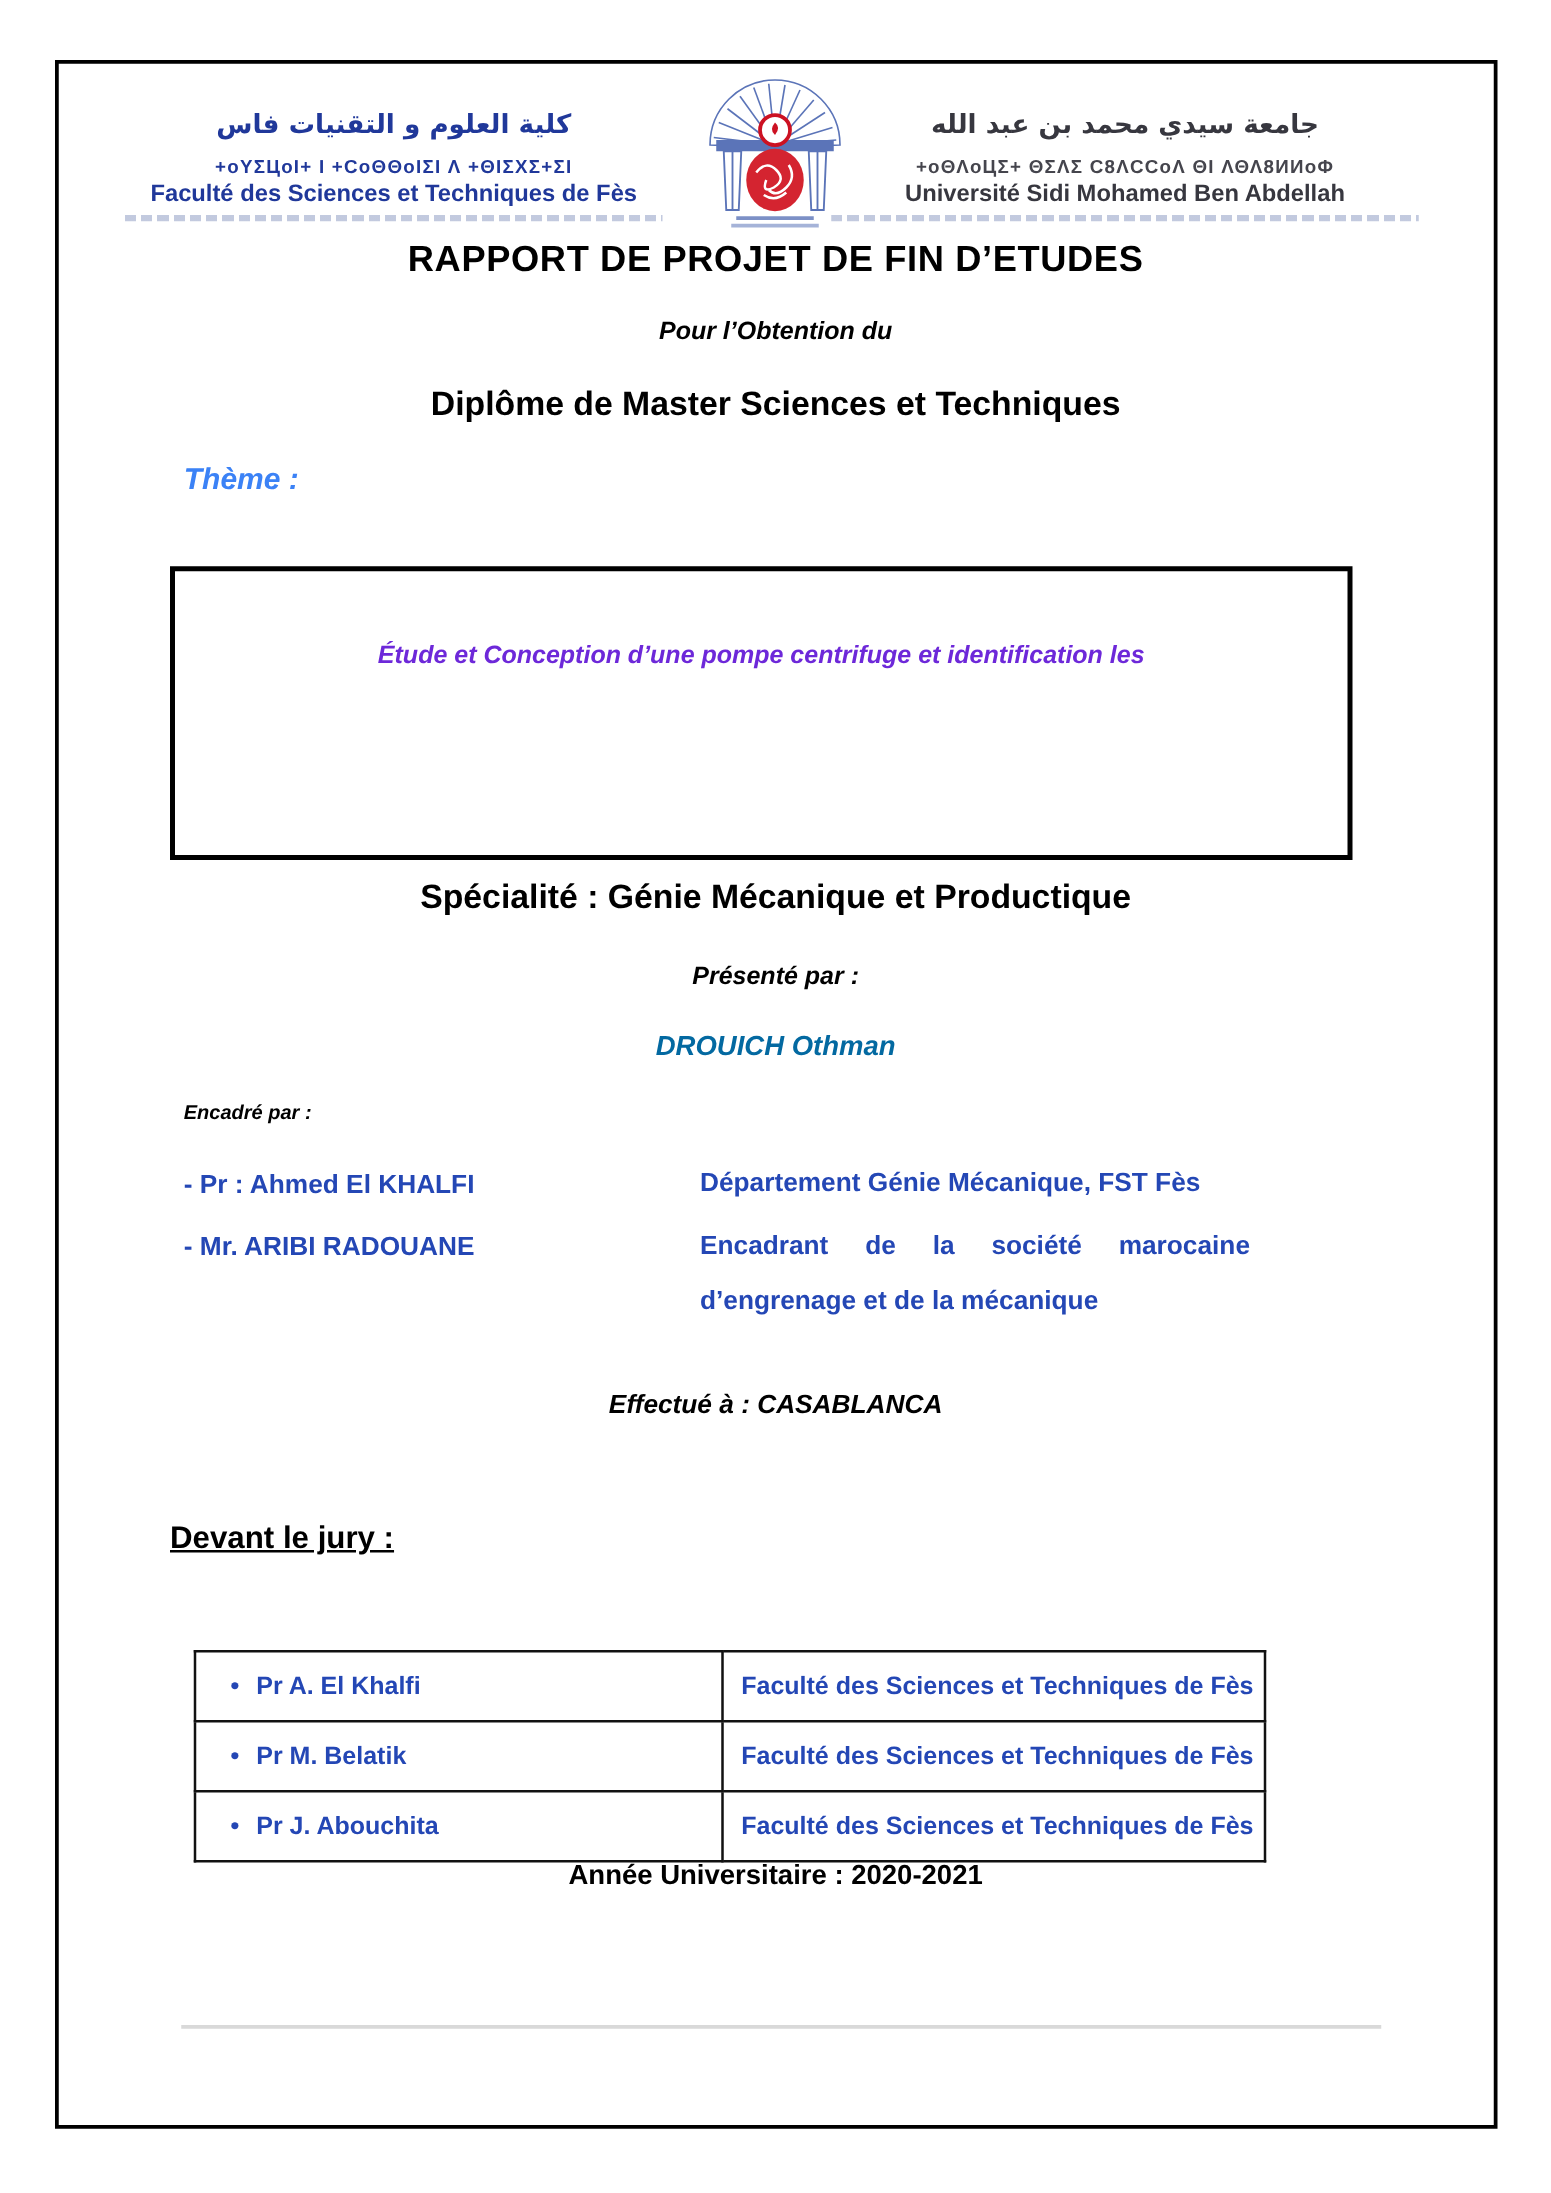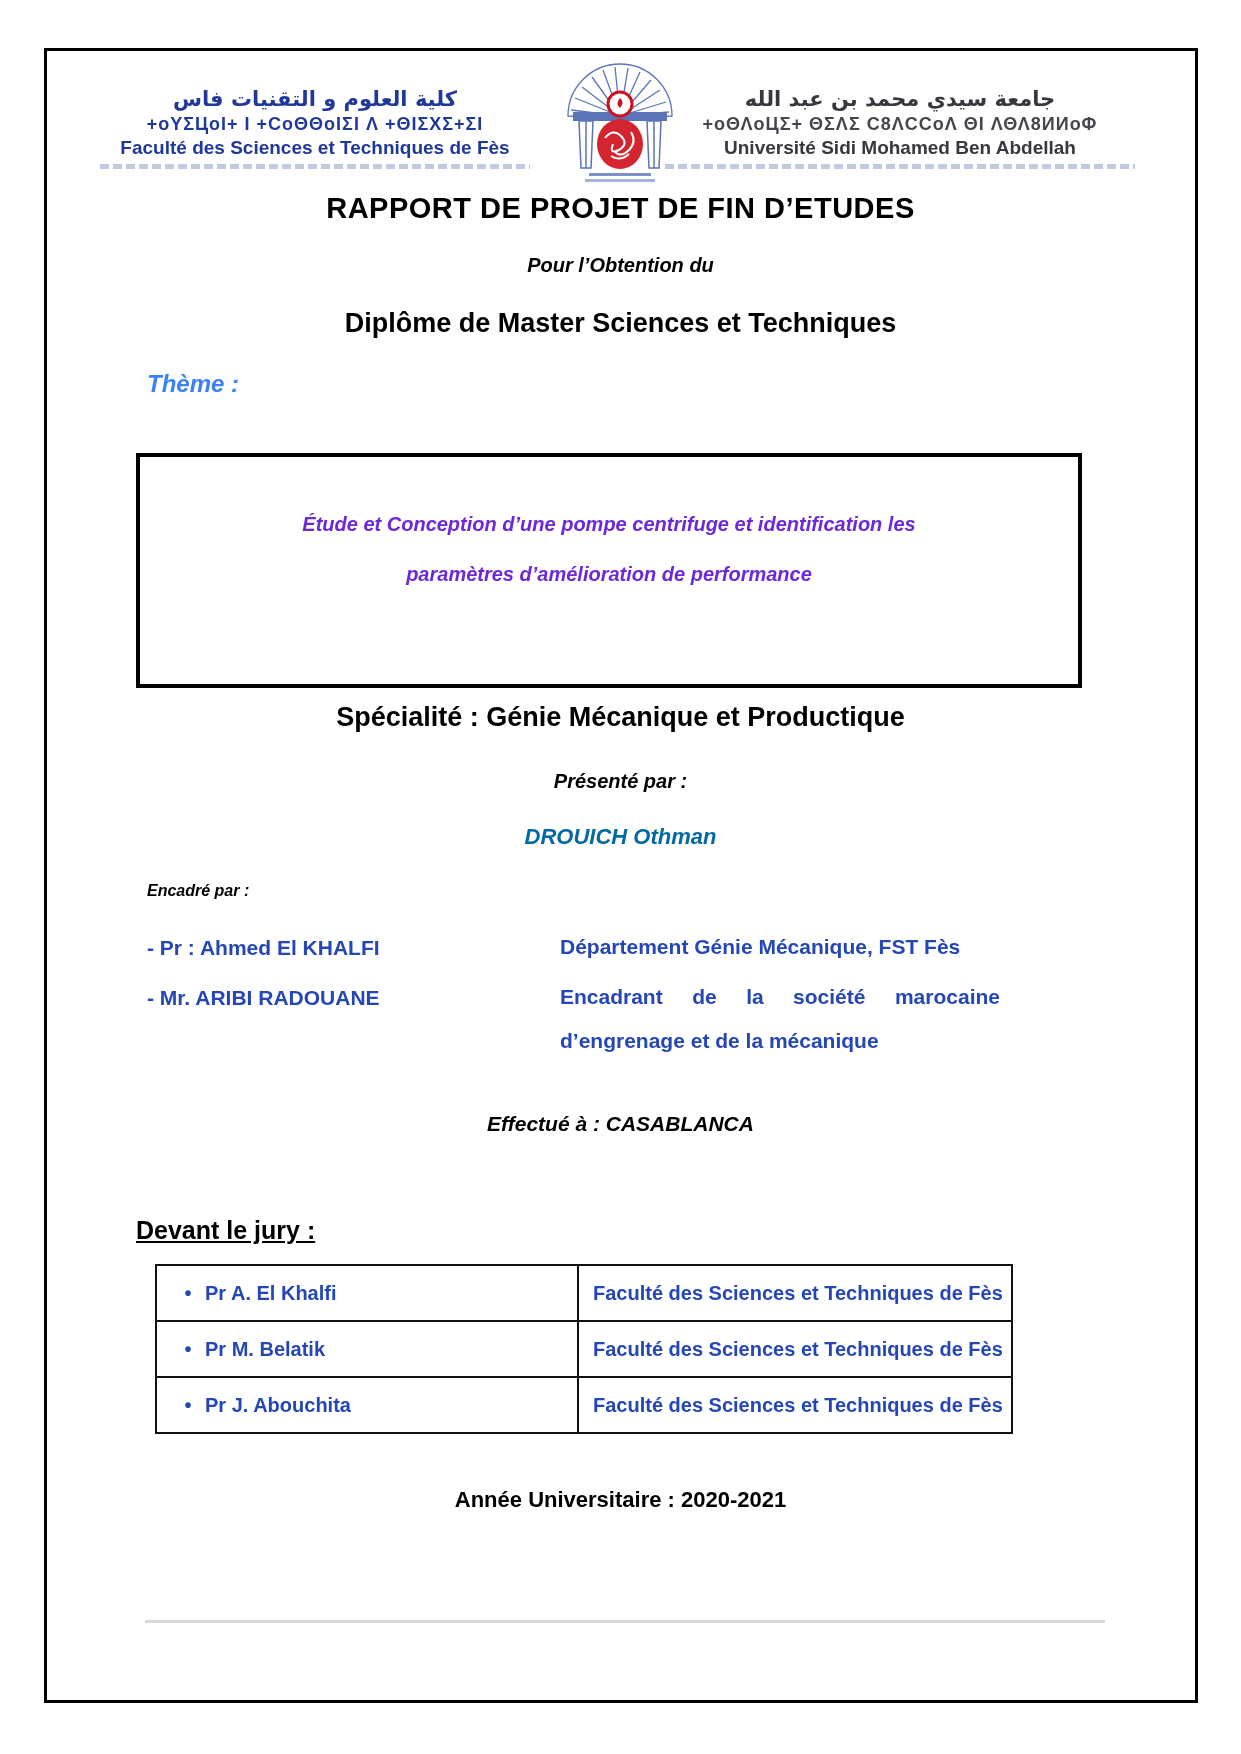--- a/index.html
+++ b/index.html
@@ -15,21 +15,21 @@
     position:absolute;left:44px;top:48px;
     width:1148px;height:1649px;
     border:3px solid #000;
   }
   .abs{position:absolute;}
   .center{text-align:center;width:100%;left:0;}
 
   
   .hdr-block{text-align:center;line-height:1.25;}
   .hdr-arabic{font-family:"DejaVu Sans", sans-serif;font-size:21px;font-weight:bold;direction:rtl;}
-  .hdr-tifinagh{font-size:18px;font-weight:bold;letter-spacing:1px;margin-top:1px;}
+  .hdr-tifinagh{font-size:15px;font-weight:bold;letter-spacing:1px;margin-top:13px;}
   .hdr-french{font-size:19px;font-weight:bold;margin-top:0px;}
   .hdr-left .hdr-arabic,.hdr-left .hdr-tifinagh,.hdr-left .hdr-french{color:#20389a;}
   .hdr-right .hdr-arabic,.hdr-right .hdr-french{color:#37373f;}
   .hdr-right .hdr-tifinagh{color:#45454d;}
   .dash-line{
     height:5px;margin-top:4px;
     background:repeating-linear-gradient(90deg,#aeb8d4 0 9px,transparent 9px 13px);
     opacity:.75;
   }
 
@@ -144,21 +144,20 @@
   </div>
 
   <div class="abs center title-main" style="top:192px;">RAPPORT DE PROJET DE FIN D’ETUDES</div>
   <div class="abs center subtitle-italic" style="top:254px;">Pour l’Obtention du</div>
   <div class="abs center title-diploma" style="top:308px;">Diplôme de Master Sciences et Techniques</div>
 
   <div class="abs theme-label" style="left:147px;top:370px;">Thème :</div>
   <div class="abs theme-box">
     <div class="theme-text">
       <div>Étude et Conception d’une pompe centrifuge et identification les</div>
-      <div>paramètres d’amélioration de performance</div>
     </div>
   </div>
 
   <div class="abs center spec" style="top:702px;">Spécialité : Génie Mécanique et Productique</div>
 
   <div class="abs center presented-label" style="top:770px;">Présenté par :</div>
   <div class="abs center presented-name" style="top:824px;">DROUICH Othman</div>
 
   <div class="abs section-label" style="left:147px;top:882px;">Encadré par :</div>
 
@@ -168,21 +167,21 @@
   <div class="abs enc-name" style="left:147px;top:986px;">- Mr. ARIBI RADOUANE</div>
   <div class="abs enc-affil" style="left:560px;top:975px;width:440px;">
     <div class="justify-last">Encadrant de la société marocaine</div>
     <div>d’engrenage et de la mécanique</div>
   </div>
 
   <div class="abs center centered-italic" style="top:1112px;">Effectué à : CASABLANCA</div>
 
   <div class="abs jury-label" style="left:136px;top:1216px;">Devant le jury :</div>
 
-  <table class="jury abs" style="left:155px;top:1264px;padding-left:12px;">
+  <table class="jury abs" style="left:155px;top:1320px;padding-left:12px;">
     <tbody>
       <tr>
         <td class="jury-name"><span class="bullet">•</span><span>Pr A. El Khalfi</span></td>
         <td>Faculté des Sciences et Techniques de Fès</td>
       </tr>
       <tr>
         <td class="jury-name"><span class="bullet">•</span><span>Pr M. Belatik</span></td>
         <td>Faculté des Sciences et Techniques de Fès</td>
       </tr>
       <tr>

